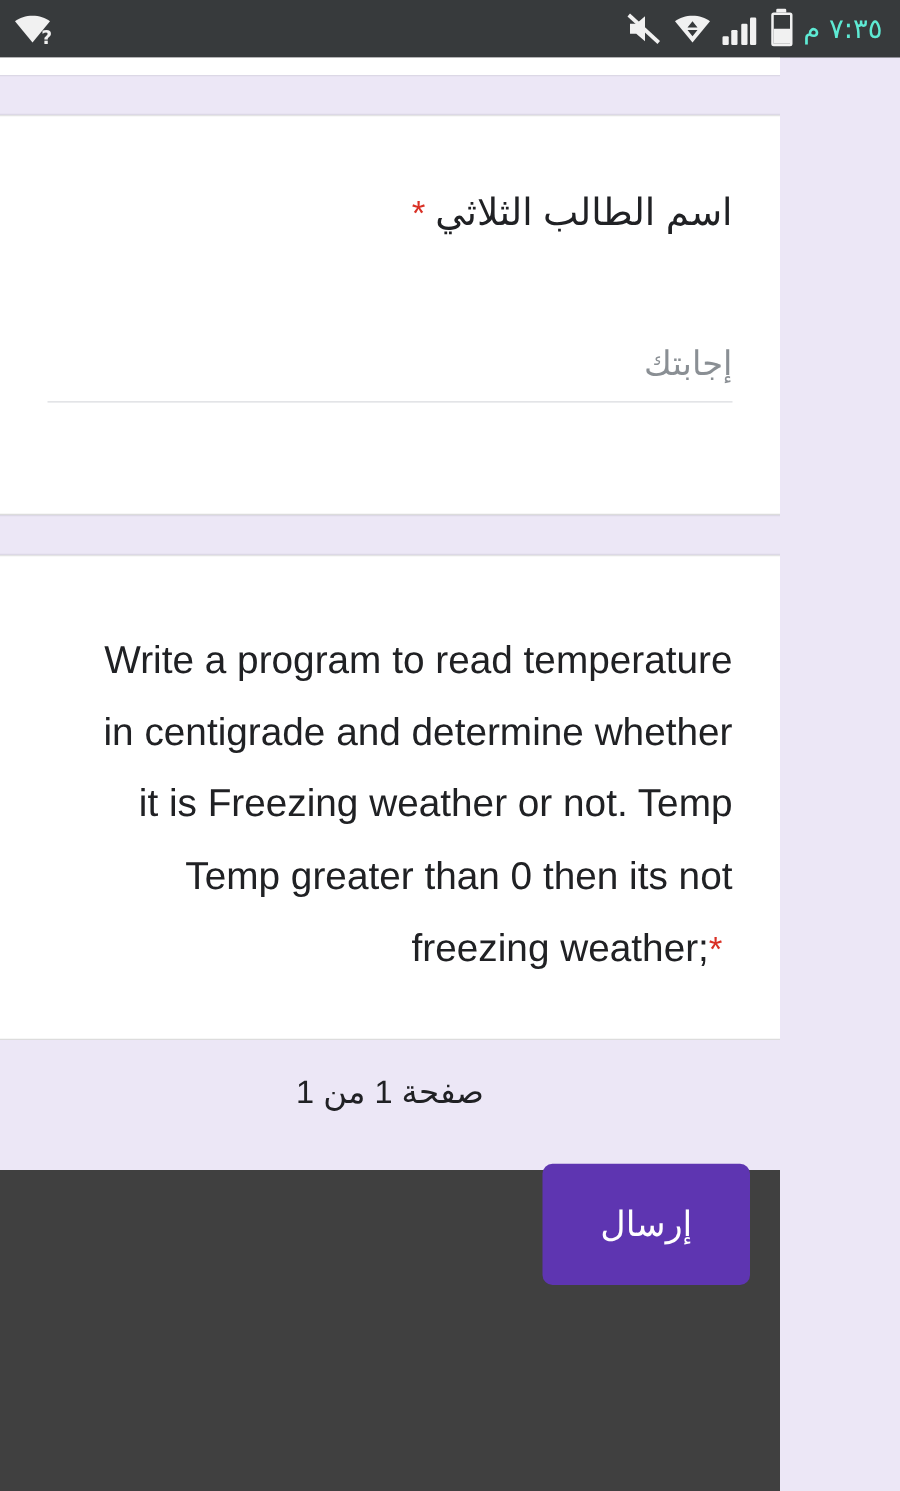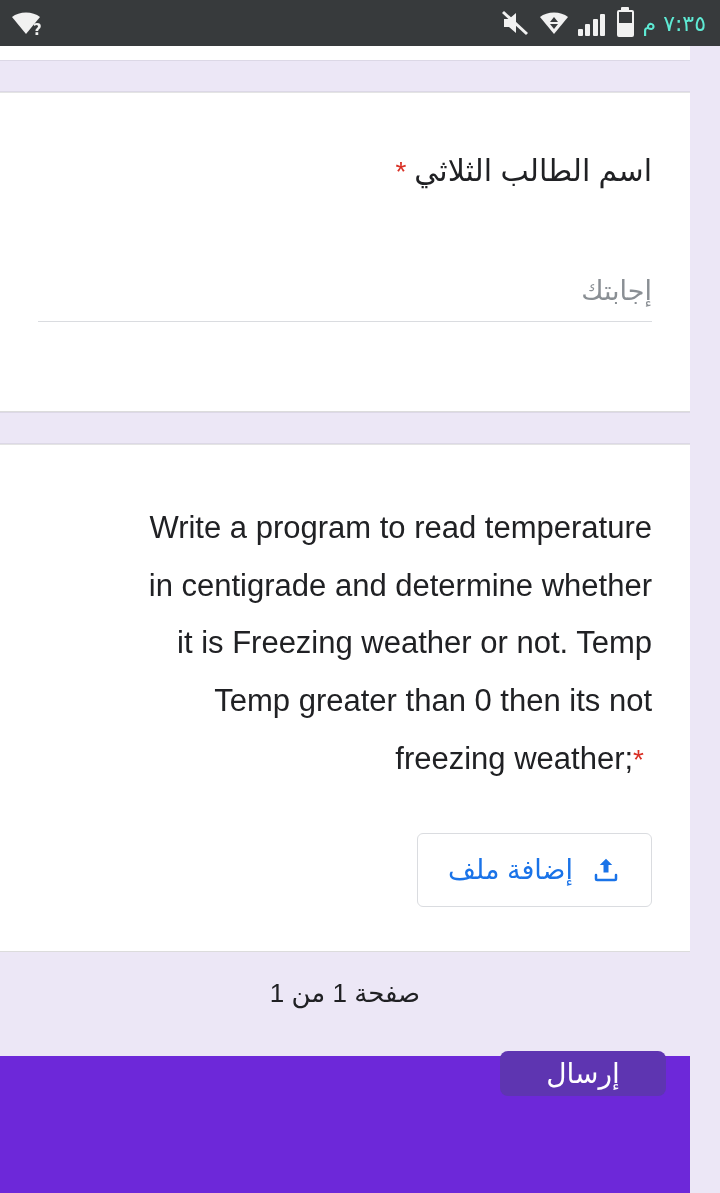--- a/index.html
+++ b/index.html
@@ -63,23 +63,23 @@
     font-size: 22px;
     letter-spacing: 0.3px;
     white-space: nowrap;
     font-family: "DejaVu Sans", sans-serif;
   }
 
   
   .form-body {
     position: absolute;
     top: 46px; left: 0;
-    width: 690px;
+    width: 624px;
     height: 1147px;
-    background: #6d28d9;
+    background: #404040;
   }
 
   .gap-top {
     height: 14px;
     background: #ffffff;
   }
   .band {
     background: #ece7f6;
     border-top: 1px solid #dcd8e6;
     border-bottom: 1px solid #dcd8e6;
@@ -205,21 +205,21 @@
     padding: 16px 24px 0 24px;
     direction: rtl;
   }
   .submit-btn {
     background: #5e35b1;
     color: #ffffff;
     border: none;
     border-radius: 8px;
     font-size: 28px;
     font-family: "Liberation Sans", "DejaVu Sans", sans-serif;
-    padding: 6px 46px;
+    padding: 32px 46px;
     cursor: pointer;
     min-width: 166px;
     text-align: center;
   }
 </style>
 </head>
 <body>
 
 <div class="status-bar">
 
@@ -286,31 +286,20 @@
     <div class="q-long">
       <div>Write a program to read temperature</div>
       <div>in centigrade and determine whether</div>
       <div>it is Freezing weather or not. Temp</div>
       <div>Temp greater than 0 then its not</div>
       <div class="rtl-tail">
         <span class="req-star">*</span><span>;freezing weather</span>
       </div>
     </div>
 
-    <div class="upload-row">
-      <button class="upload-btn">
-        <span class="up-icon">
-          <svg width="30" height="30" viewBox="0 0 24 24">
-            <path d="M12 3 l5 5 h-3 v6 h-4 V8 H7 Z" fill="#1a73e8"></path>
-            <path d="M4 16 v3 a1 1 0 0 0 1 1 h14 a1 1 0 0 0 1 -1 v-3" fill="none" stroke="#1a73e8" stroke-width="2" stroke-linecap="round"></path>
-          </svg>
-        </span>
-        <span>إضافة ملف</span>
-      </button>
-    </div>
   </div>
 
   <div class="footer">
 
     <div class="progress-row">
       <span class="page-label">صفحة 1 من 1</span>
       <div class="progress-track">
         <div class="progress-fill" id="progressFill" style="width: 100%; background: rgb(38, 162, 68);"></div>
       </div>
     </div>

